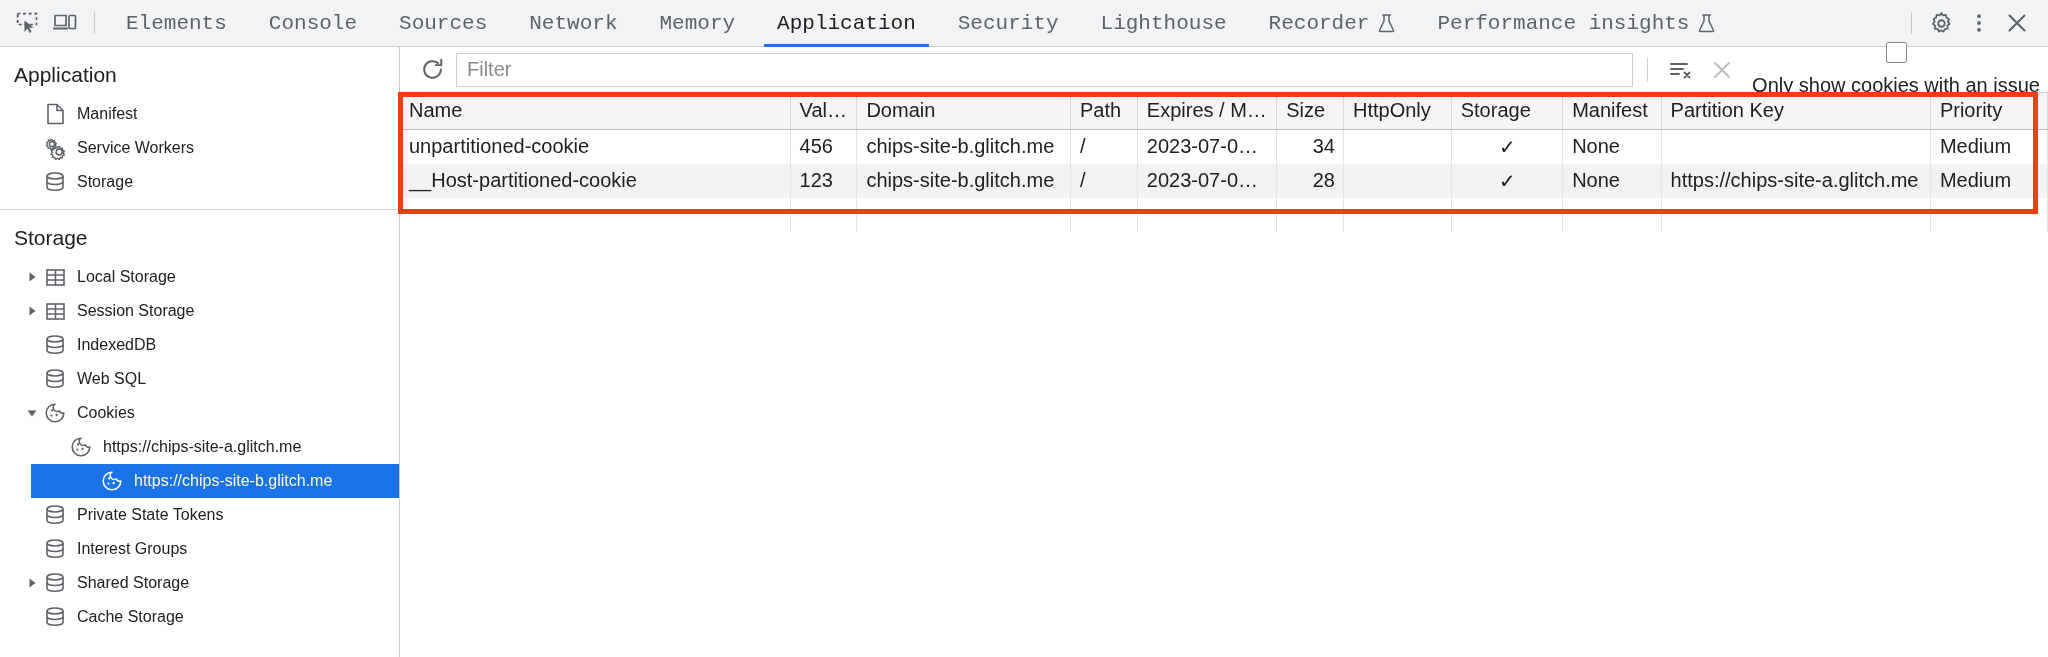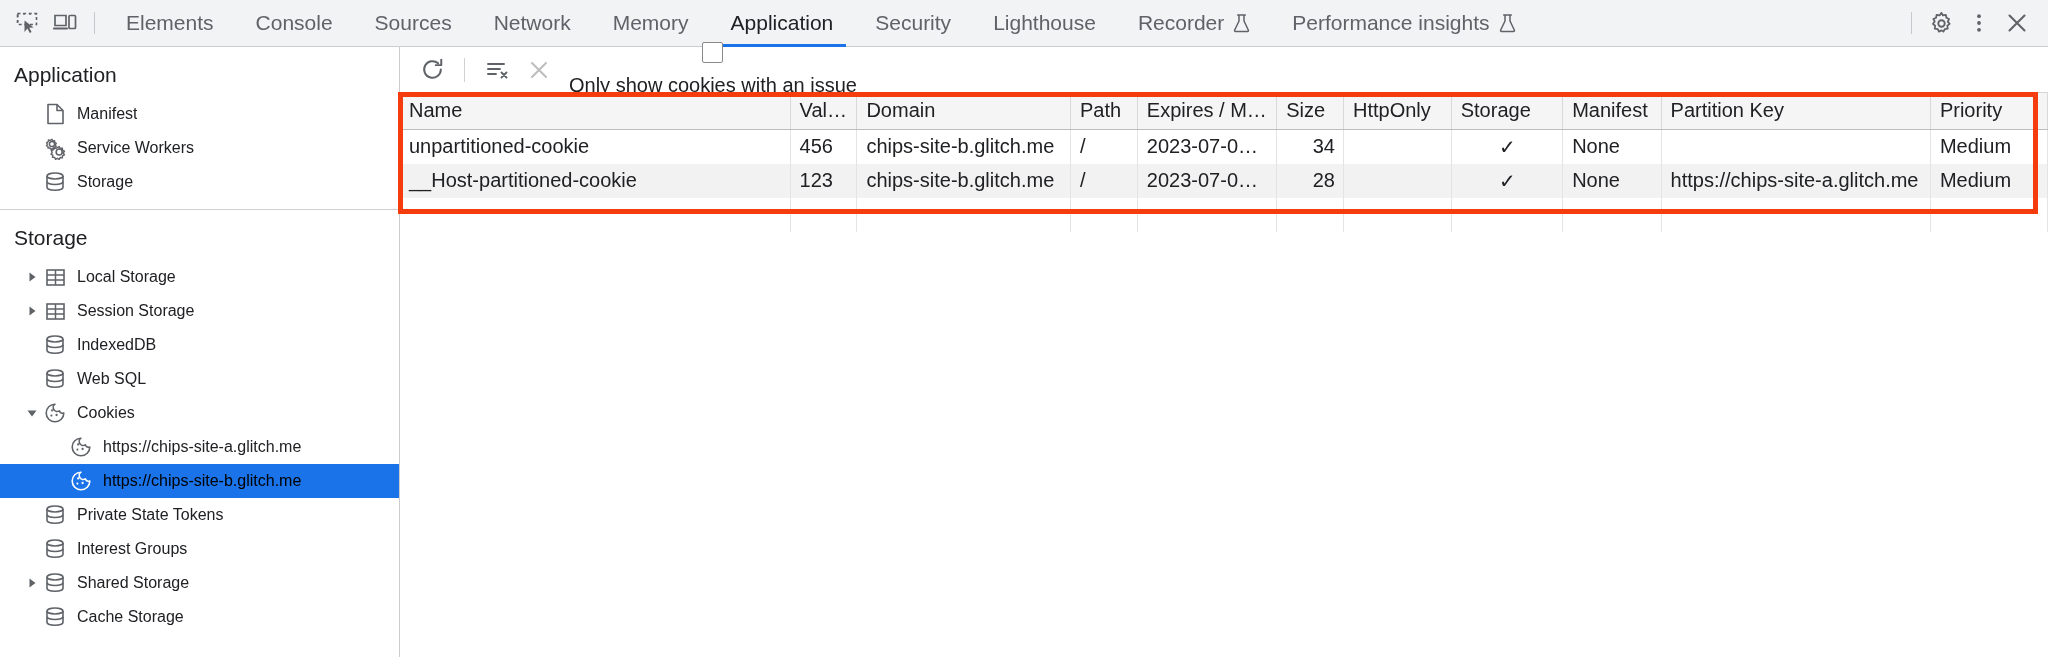--- a/index.html
+++ b/index.html
@@ -18,21 +18,21 @@
     border-bottom: 1px solid #cdcdcd;
     display: flex; align-items: center;
     padding-left: 8px;
   }
   .tb-icon {
     width: 38px; height: 38px;
     display:flex; align-items:center; justify-content:center;
     color:#5f6368; border-radius:3px;
   }
   .tb-sep { width:1px; height:22px; background:#c6c9cc; margin:0 10px; }
-  .tabs { display:flex; align-items:center; height:47px; }
+  .tabs { display:flex; align-items:center; height:47px;font-family:Liberation Mono, monospace; }
   .tab {
     position:relative;
     height:47px; display:flex; align-items:center; gap:9px;
     padding: 0 21px;
     font-size: 21px; color:#5f6368; white-space:nowrap;
   }
   .tab.active { color:#202124; font-weight:500; }
   .tab.active::after {
     content:""; position:absolute; left:8px; right:8px; bottom:0;
     height:3px; background:#1a73e8;
@@ -59,21 +59,21 @@
   }
   .tree-item {
     display:flex; align-items:center;
     height: 34px;
     padding-left: 22px;
     font-size: 16px; color:#202124;
     white-space:nowrap;
   }
   .tree-item.indent1 { padding-left: 22px; }
   .tree-item.indent2 { padding-left: 48px; }
-  .tree-item.selected { background:#1a73e8; color:#000000; }
+  .tree-item.selected { background:#1a73e8; color:#fef9c3;margin-left:31px; }
   .tree-item.selected .ic { color:#fff; }
   .twisty {
     width: 20px; min-width:20px; display:flex; align-items:center; justify-content:center;
     color:#5f6368; font-size:0;
   }
   .twisty.none { visibility:hidden; }
   .ic {
     width: 26px; min-width:26px; height:22px;
     display:flex; align-items:center; justify-content:center;
     color:#5f6368; margin-right:9px;
@@ -440,20 +440,21 @@
 
     <div class="main">
 
       <div class="filterbar">
         <div class="fb-btn">
           <svg width="25" height="25" viewBox="0 0 24 24" fill="none">
             <path d="M20 12a8 8 0 1 1-2.6-5.9" stroke="#5f6368" stroke-width="1.9" stroke-linecap="round"></path>
             <path d="M20.4 2.6v5.2h-5.2" stroke="#5f6368" stroke-width="1.9" stroke-linecap="round" stroke-linejoin="round"></path>
           </svg>
         </div>
+        <input class="filter-input" type="text" value="" placeholder="Filter" style="">
         <div class="fb-sep"></div>
         <div class="fb-btn">
           <svg width="24" height="24" viewBox="0 0 24 24" fill="none">
             <path d="M3 6h16M3 11h12M3 16h8" stroke="#5f6368" stroke-width="1.9" stroke-linecap="round"></path>
             <path d="M16.5 14.5l5 5M21.5 14.5l-5 5" stroke="#5f6368" stroke-width="1.9" stroke-linecap="round"></path>
           </svg>
         </div>
         <div class="fb-btn disabled">
           <svg width="24" height="24" viewBox="0 0 24 24">
             <path d="M5 5 L19 19 M19 5 L5 19" stroke="#bdbdbd" stroke-width="2" stroke-linecap="round"></path>

